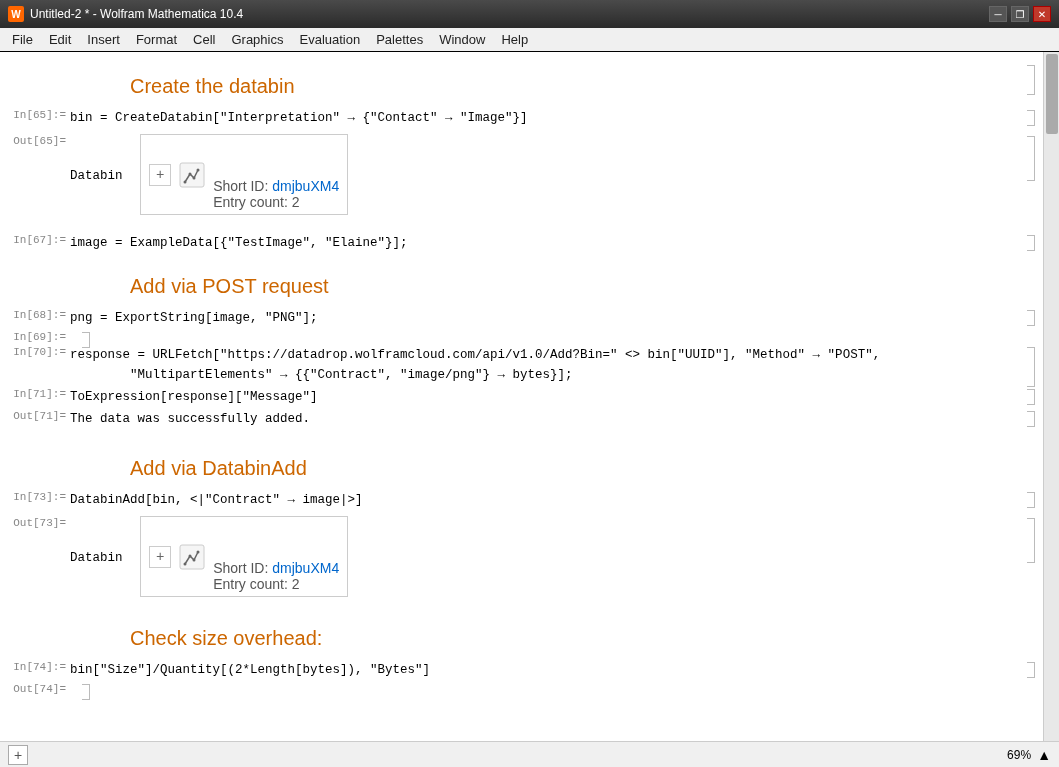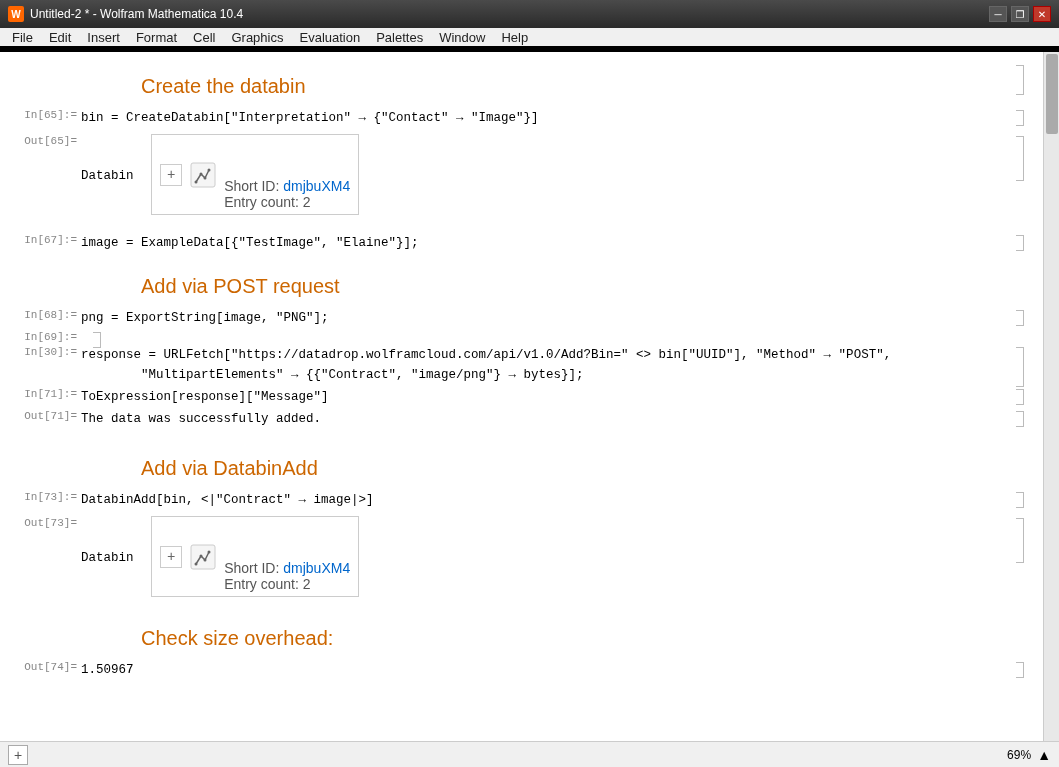--- a/index.html
+++ b/index.html
@@ -57,21 +57,21 @@
       align-items: center;
       justify-content: center;
       cursor: pointer;
       font-family: Arial;
     }
     .title-btn.close { background: #c0392b; border-color: #a00; }
 
     
     .menu-bar {
       background: #f0f0f0;
-      border-bottom: 6px solid #000000;
+      border-bottom: 1px solid #000000;
       height: 24px;
       display: flex;
       align-items: center;
       padding: 0 4px;
       font-family: Arial, sans-serif;
       font-size: 13px;
     }
     .menu-item {
       padding: 2px 8px;
       cursor: pointer;
@@ -82,21 +82,21 @@
     .notebook-container {
       flex: 1;
       display: flex;
       overflow: hidden;
       background: white;
     }
 
     .notebook-content {
       flex: 1;
       overflow-y: auto;
-      padding: 10px 17px;
+      padding: 10px 6px;
       background: white;
     }
 
     .right-panel {
       width: 16px;
       background: #e8e8e8;
       border-left: 1px solid #ccc;
       display: flex;
       flex-direction: column;
     }
@@ -393,21 +393,21 @@
       <div class="nb-label">
         <span class="in-label">In[69]:=</span>
       </div>
       <div class="nb-bracket">
         <div class="io-bracket-single"></div>
       </div>
     </div>
 
     <div class="nb-row">
       <div class="nb-label">
-        <span class="in-label">In[30]:=</span>
+        <span class="in-label">In[70]:=</span>
       </div>
       <div class="nb-body">
         <div class="code-line" style="white-space:pre-wrap; word-break:break-all;">response = URLFetch["https://datadrop.wolframcloud.com/api/v1.0/Add?Bin=" &lt;&gt; bin["UUID"], "Method" → "POST",
         "MultipartElements" → {{"Contract", "image/png"} → bytes}];</div>
       </div>
       <div class="nb-bracket">
         <div class="io-bracket-single" style="height:40px;"></div>
       </div>
     </div>
 
@@ -487,27 +487,35 @@
     <div class="section-spacer"></div>
 
     <div class="nb-row">
       <div class="nb-label"></div>
       <div class="nb-body">
         <div class="section-header">Check size overhead:</div>
       </div>
       <div class="nb-bracket"></div>
     </div>
 
+    <div class="nb-row">
+      <div class="nb-label">
+        <span class="in-label">In[74]:=</span>
+      </div>
+      <div class="nb-body">
+        <div class="code-line">bin["Size"]/Quantity[(2*Length[bytes]), "Bytes"]</div>
+      </div>
+      <div class="nb-bracket">
+        <div class="io-bracket-single"></div>
+      </div>
+    </div>
 
     <div class="nb-row" style="margin-bottom:8px;">
       <div class="nb-label">
         <span class="out-label">Out[74]=</span>
-      </div>
-      <div class="nb-body">
-        <span class="out-value">1.50967</span>
       </div>
       <div class="nb-bracket">
         <div class="io-bracket-single"></div>
       </div>
     </div>
 
   </div>
 
   <div class="right-panel">
     <div class="scrollbar-area">

